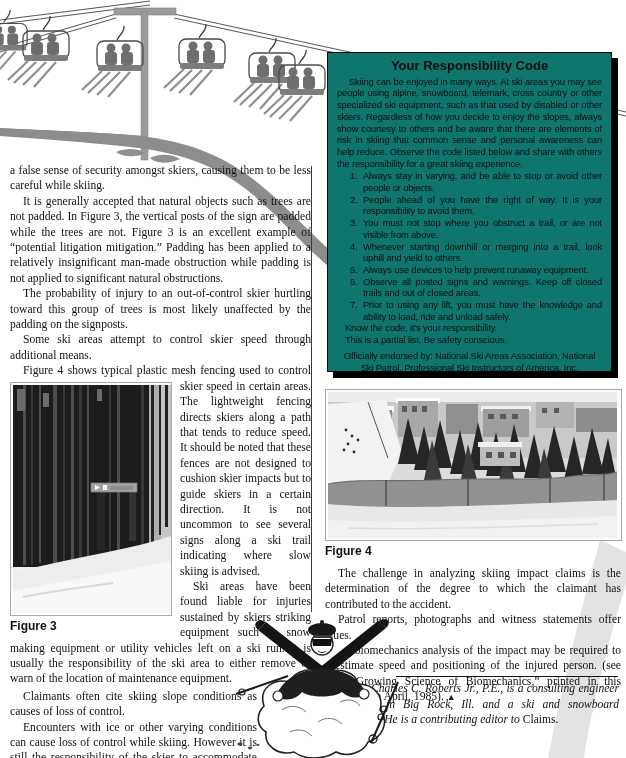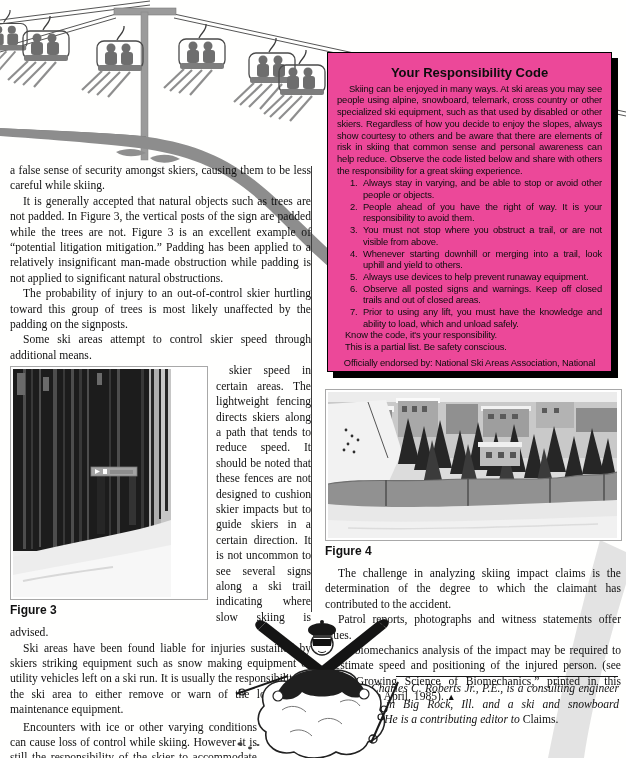--- a/index.html
+++ b/index.html
@@ -7,32 +7,32 @@
         font-family:"Liberation Serif",serif;color:#111;}
   
   .art-bg{position:absolute;left:0;top:0;width:626px;height:758px;z-index:0;}
   
   .col-left{position:absolute;left:10px;top:163px;width:301px;z-index:2;
             font-size:11.6px;line-height:15.4px;text-align:justify;}
   .col-left p{margin:0;}
   .ind{text-indent:13px;}
   .col-rule{position:absolute;left:311px;top:166px;width:1px;height:446px;background:#3a3a3a;z-index:2;}
   
-  .fig3-float{float:left;width:198px;margin:3px 8px 0 0;}
+  .fig3-float{float:left;width:162px;margin:3px 8px 0 0;}
   .photo-frame{background:#fff;border:1px solid #a8a8a8;padding:2px;}
   .photo-frame svg{display:block;}
   .fig-caption{font-family:"Liberation Sans",sans-serif;font-weight:bold;font-size:12px;
                margin-top:3px;text-align:left;text-indent:0;}
   
   .cartoon-wrap{margin-top:2px;}
   .spacer-right{float:right;width:54px;height:118px;}
   
   .code-box{position:absolute;left:327px;top:52px;width:285px;height:320px;box-sizing:border-box;
-            background:#ec4899;border:1.5px solid #000;box-shadow:6px 6px 0 #000;z-index:3;
-            padding:13px 9px 4px 9px;overflow:hidden;
+            background:#0f766e;border:1.5px solid #000;box-shadow:6px 6px 0 #000;z-index:3;
+            padding:6px 9px 4px 9px;overflow:hidden;
             font-family:"Liberation Sans",sans-serif;font-size:9.4px;line-height:11.7px;
             letter-spacing:-0.15px;color:#0d0d0d;}
   .code-title{font-size:13px;font-weight:bold;text-align:center;margin:1px 0 4px 0;letter-spacing:0;}
   .code-intro{margin:0;text-align:justify;text-indent:12px;}
   .code-list{list-style:none;counter-reset:item;margin:1px 0 0 0;padding:0;text-align:justify;}
   .code-list li{counter-increment:item;position:relative;margin-left:13px;padding-left:13px;}
   .code-list li::before{content:counter(item) ".";position:absolute;left:0;}
   .code-footer{margin:0 0 0 8px;}
   .code-endorsed{margin:4px;text-align:center;}
   
@@ -115,21 +115,21 @@
   </svg>
 
   <div class="col-rule"></div>
 
   <div class="col-left">
     <p>a false sense of security amongst skiers, causing them to be less careful while skiing.</p>
     <p class="ind">It is generally accepted that natural objects such as trees are not padded. In Figure 3, the vertical posts of the sign are padded while the trees are not. Figure 3 is an excellent example of “potential litigation mitigation.” Padding has been applied to a relatively insignificant man-made obstruction while padding is not applied to significant natural obstructions.</p>
     <p class="ind">The probability of injury to an out-of-control skier hurtling toward this group of trees is most likely unaffected by the padding on the signposts.</p>
     <p class="ind">Some ski areas attempt to control skier speed through additional means.</p>
 
-    <p class="ind"><span class="fig3-float">
+    <p class="ind"><span>Figure 4 shows typical plastic mesh fencing used to control </span><span class="fig3-float">
         <span class="photo-frame" style="display:block">
           <svg width="158" height="228" viewBox="0 0 158 228">
             <rect x="0" y="0" width="158" height="228" fill="#efefef"></rect>
             <rect x="0" y="0" width="158" height="182" fill="#1c1c1c"></rect>
             <rect x="136" y="0" width="22" height="158" fill="#aeaeae"></rect>
             <rect x="148" y="0" width="10" height="168" fill="#c6c6c6"></rect>
             <g fill="#4d4d4d">
               <rect x="10" y="0" width="3" height="180"></rect>
                 <rect x="26" y="0" width="2" height="178"></rect>
               <rect x="40" y="0" width="4" height="180"></rect>
@@ -165,35 +165,36 @@
             <rect x="97" y="101" width="23" height="4" fill="#8d8d8d"></rect>
           </svg>
         </span>
         <span class="fig-caption" style="display:block">Figure 3</span>
     </span><span>skier speed in certain areas. The lightweight fencing directs skiers along a path that tends to reduce speed. It should be noted that these fences are not designed to cushion skier impacts but to guide skiers in a certain direction. It is not uncommon to see several signs along a ski trail indicating where slow skiing is advised.</span></p>
 
     <p class="ind">Ski areas have been found liable for injuries sustained by skiers striking equipment such as snow making equipment or utility vehicles left on a ski run. It is usually the responsibility of the ski area to either remove or warn of the location of maintenance equipment.</p>
 
     <div class="cartoon-wrap">
       <div class="spacer-right"></div>
+      <p class="ind">Claimants often cite skiing slope conditions as causes of loss of control.</p>
       <p class="ind">Encounters with ice or other varying conditions can cause loss of control while skiing. However it is still the responsibility of the skier to accommodate these changes and adhere to the responsibility code. Warnings are typically conveyed to skiers regarding changeability of conditions.</p>
     </div>
   </div>
 
   <div class="code-box">
     <div class="code-title">Your Responsibility Code</div>
     <p class="code-intro">Skiing can be enjoyed in many ways. At ski areas you may see people using alpine, snowboard, telemark, cross country or other specialized ski equipment, such as that used by disabled or other skiers. Regardless of how you decide to enjoy the slopes, always show courtesy to others and be aware that there are elements of risk in skiing that common sense and personal awareness can help reduce. Observe the code listed below and share with others the responsibility for a great skiing experience.</p>
     <ol class="code-list">
       <li>Always stay in varying, and be able to stop or avoid other people or objects.</li>
       <li>People ahead of you have the right of way. It is your responsibility to avoid them.</li>
       <li>You must not stop where you obstruct a trail, or are not visible from above.</li>
       <li>Whenever starting downhill or merging into a trail, look uphill and yield to others.</li>
       <li>Always use devices to help prevent runaway equipment.</li>
       <li>Observe all posted signs and warnings. Keep off closed trails and out of closed areas.</li>
-      <li>Prior to using any lift, you must have the knowledge and ability to load, which and unload safely.</li>
+      <li>Prior to using any lift, you must have the knowledge and ability to load, ride and unload safely.</li>
     </ol>
     <p class="code-footer">Know the code, it's your responsibility.</p>
     <p class="code-footer">This is a partial list. Be safety conscious.</p>
     <p class="code-endorsed">Officially endorsed by: National Ski Areas Association, National Ski Patrol, Professional Ski Instructors of America, Inc.</p>
   </div>
 
   <div class="fig4-block">
     <div class="photo-frame">
       <svg width="289" height="146" viewBox="0 0 289 146">
         <rect x="0" y="0" width="289" height="146" fill="#dcdcdc"></rect>

